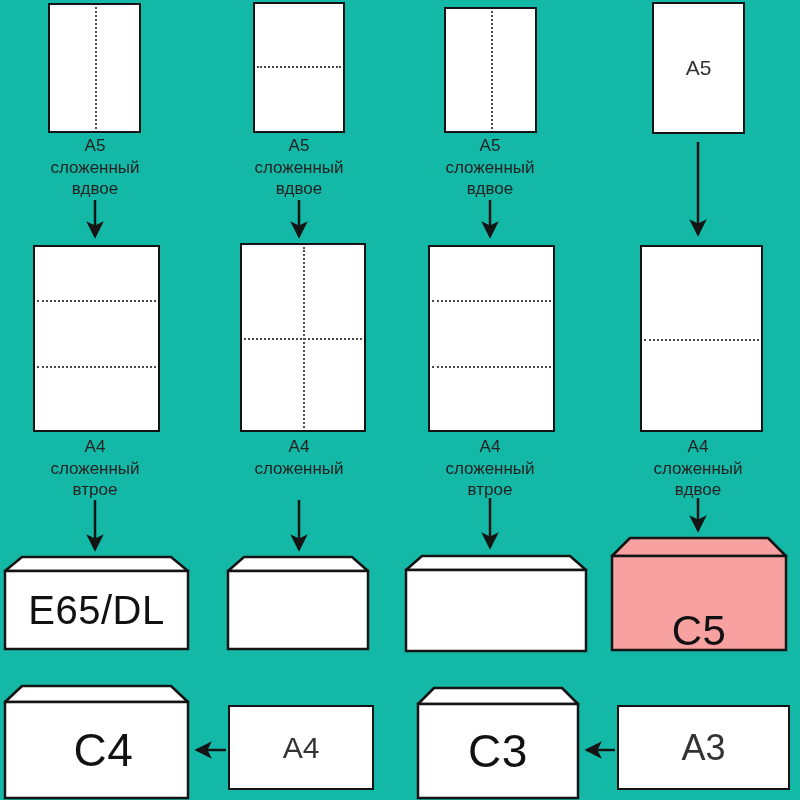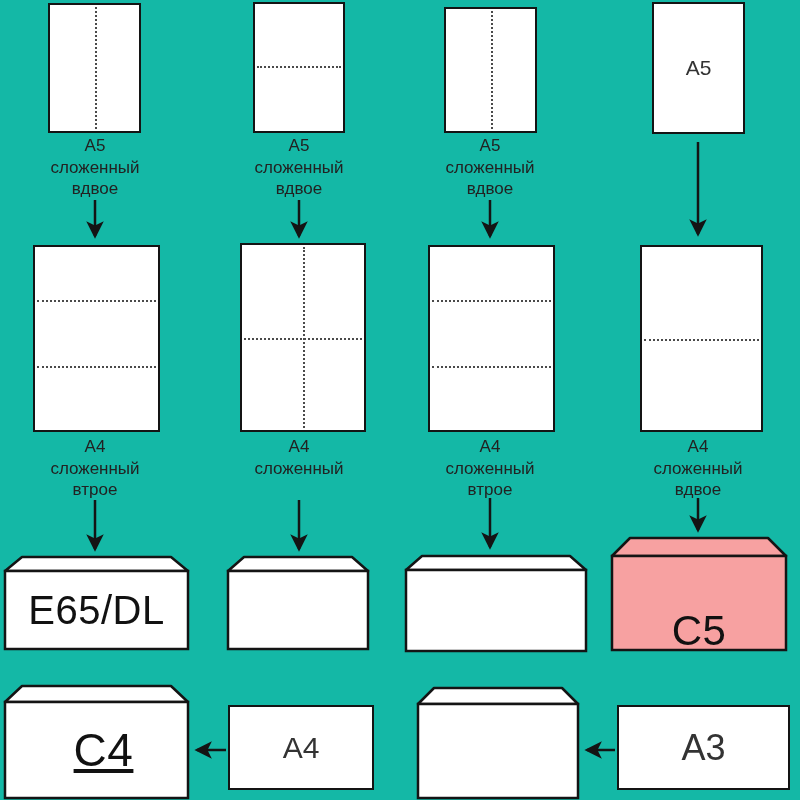--- a/index.html
+++ b/index.html
@@ -146,22 +146,23 @@
   </div>
   <div class="col-label" style="left:613px;top:436px;">
     <div>A4</div>
     <div>сложенный</div>
     <div>вдвое</div>
   </div>
 
   <div class="env-label" style="left:5px;top:571px;width:183px;height:78px;font-size:40px;">E65/DL</div>
   <div class="env-label" style="left:612px;top:556px;width:174px;height:94px;font-size:42px;margin-top:28px;">C5</div>
 
-  <div class="env-label" style="left:5px;top:702px;width:197px;height:96px;font-size:46px;text-decoration:underline;">C4</div>
+  <div class="env-label" style="left:5px;top:702px;width:197px;height:96px;font-size:46px;">C4</div>
   <div class="paper" style="left:228px;top:705px;width:146px;height:85px;">
     <div class="paper-inner-label" style="font-size:30px;">A4</div>
   </div>
 
+  <div class="env-label" style="left:418px;top:704px;width:160px;height:94px;font-size:46px;">C3</div>
   <div class="paper" style="left:617px;top:705px;width:173px;height:85px;">
     <div class="paper-inner-label" style="font-size:36px;">A3</div>
   </div>
 
 </div>
 
 </body></html>

